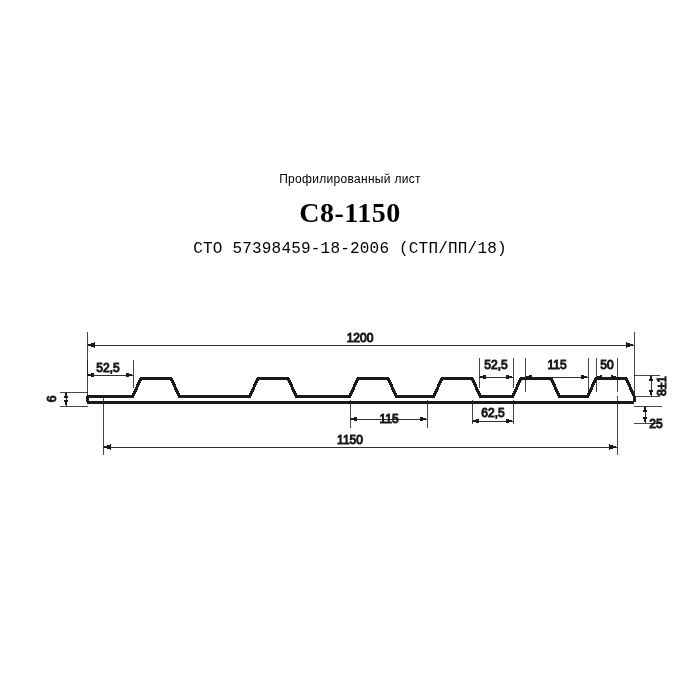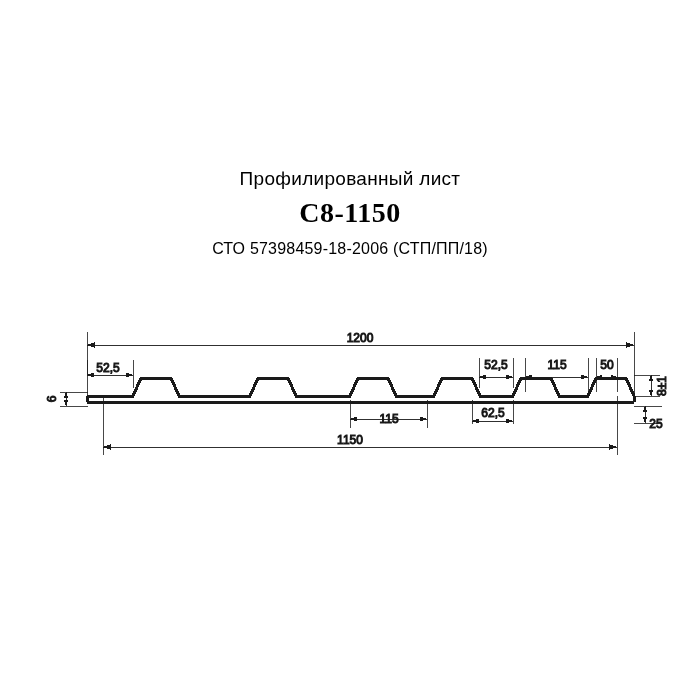--- a/index.html
+++ b/index.html
@@ -16,36 +16,36 @@
     overflow: hidden;
   }
   .title-block {
     position: absolute;
     left: 0;
     top: 170px;
     width: 700px;
     text-align: center;
   }
   .title-small {
-    font-size: 19px;
+    font-size: 12px;
     color: #000000;
     letter-spacing: 0.3px;
     line-height: 18px;
   }
   .title-main {
     font-family: "Liberation Serif", serif;
     font-size: 28px;
     font-weight: bold;
     color: #000000;
     line-height: 46px;
     letter-spacing: 0.5px;
     margin-top: 2px;
   }
   .title-std {
-    font-family: Liberation Sans, sans-serif;
+    font-family: Liberation Mono, monospace;
     font-size: 16px;
     color: #000000;
     line-height: 20px;
     margin-top: 3px;
     letter-spacing: 0.2px;
   }
   svg.drawing {
     position: absolute;
     left: 0;
     top: 0;

